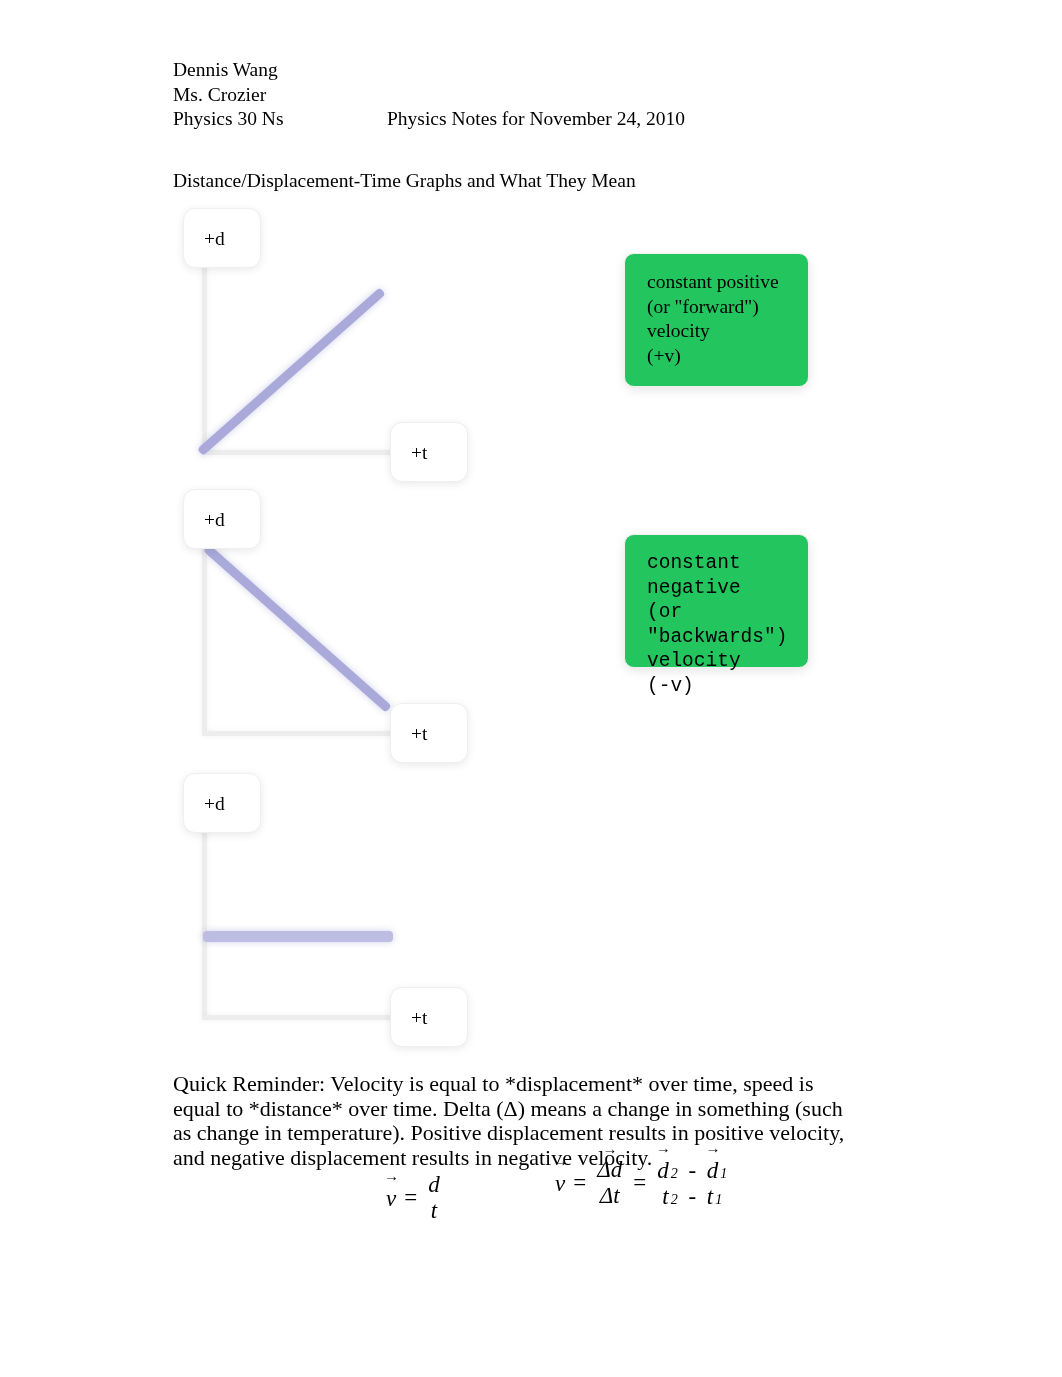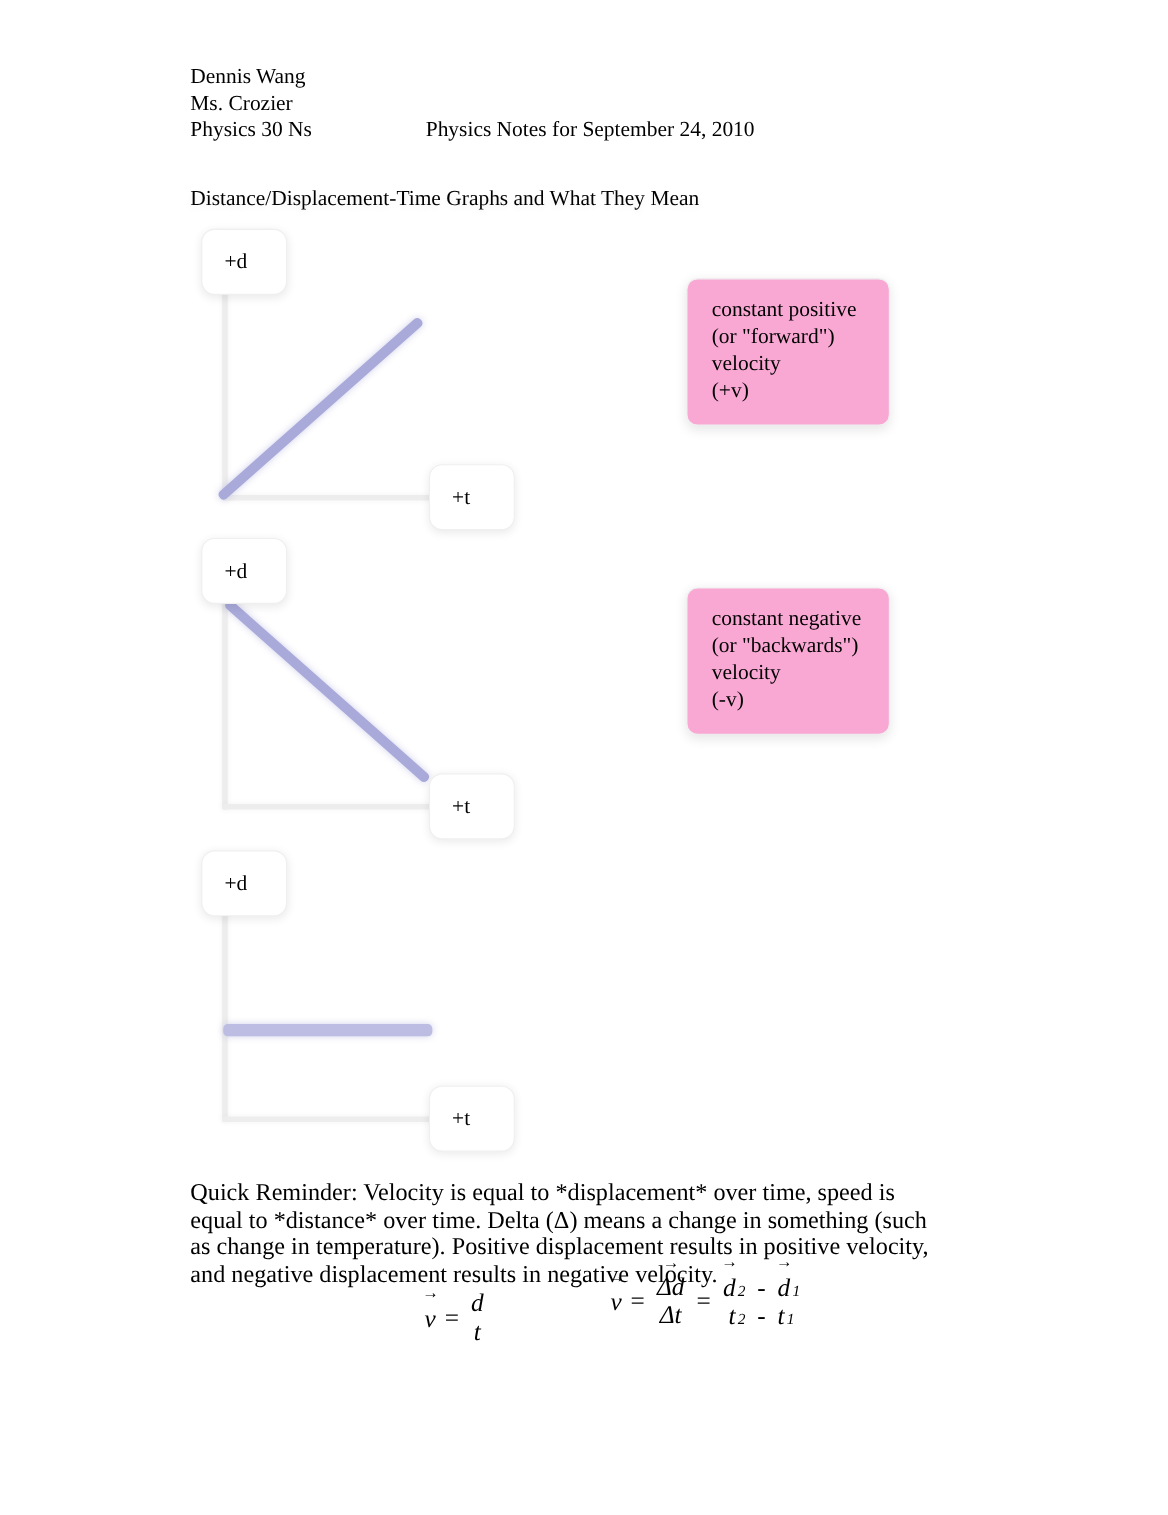--- a/index.html
+++ b/index.html
@@ -136,32 +136,32 @@
     left: 25px;
     top: 166px;
     width: 190px;
     height: 11px;
     background: #bdbde3;
   }
 
   
   .callout {
     position: absolute;
-    background: #f9a8d4;
+    background: #22c55e;
     border: 1.5px solid #f0f0f0;
     border-radius: 10px;
     box-shadow: 0 3px 11px rgba(0,0,0,0.10);
     font-size: 19.5px;
     line-height: 24.6px;
     padding: 16px 24px 18px 22px;
     box-sizing: border-box;
     white-space: pre-line;
   }
   .callout1 { left: 606px; top: 253px; width: 185px; height: 134px; }
-  .callout2 { left: 606px; top: 534px; width: 185px; height: 134px; }
+  .callout2 { left: 606px; top: 534px; width: 185px; height: 134px; font-family: Liberation Mono, monospace; }
   .callout3 { left: 545px; top: 826px; width: 275px; height: 100px; }
 
   
   .paragraph {
     position: absolute;
     left: 155px;
     top: 1072px;
     width: 690px;
     font-size: 22px;
     line-height: 24.6px;
@@ -230,21 +230,21 @@
 
   <div class="header">
     <div class="line">
       <span>Dennis Wang</span>
     </div>
     <div class="line">
       <span>Ms. Crozier</span>
     </div>
     <div class="line">
       <span>Physics 30 Ns</span>
-      <span class="hdr-right">Physics Notes for September 24, 2010</span>
+      <span class="hdr-right">Physics Notes for November 24, 2010</span>
     </div>
   </div>
 
   <div class="doc-title">Distance/Displacement-Time Graphs and What They Mean</div>
 
   <div class="figure fig1">
     <div class="axis-v"></div>
     <div class="axis-h"></div>
     <div class="joint joint-v"></div>
     <div class="joint joint-h"></div>

